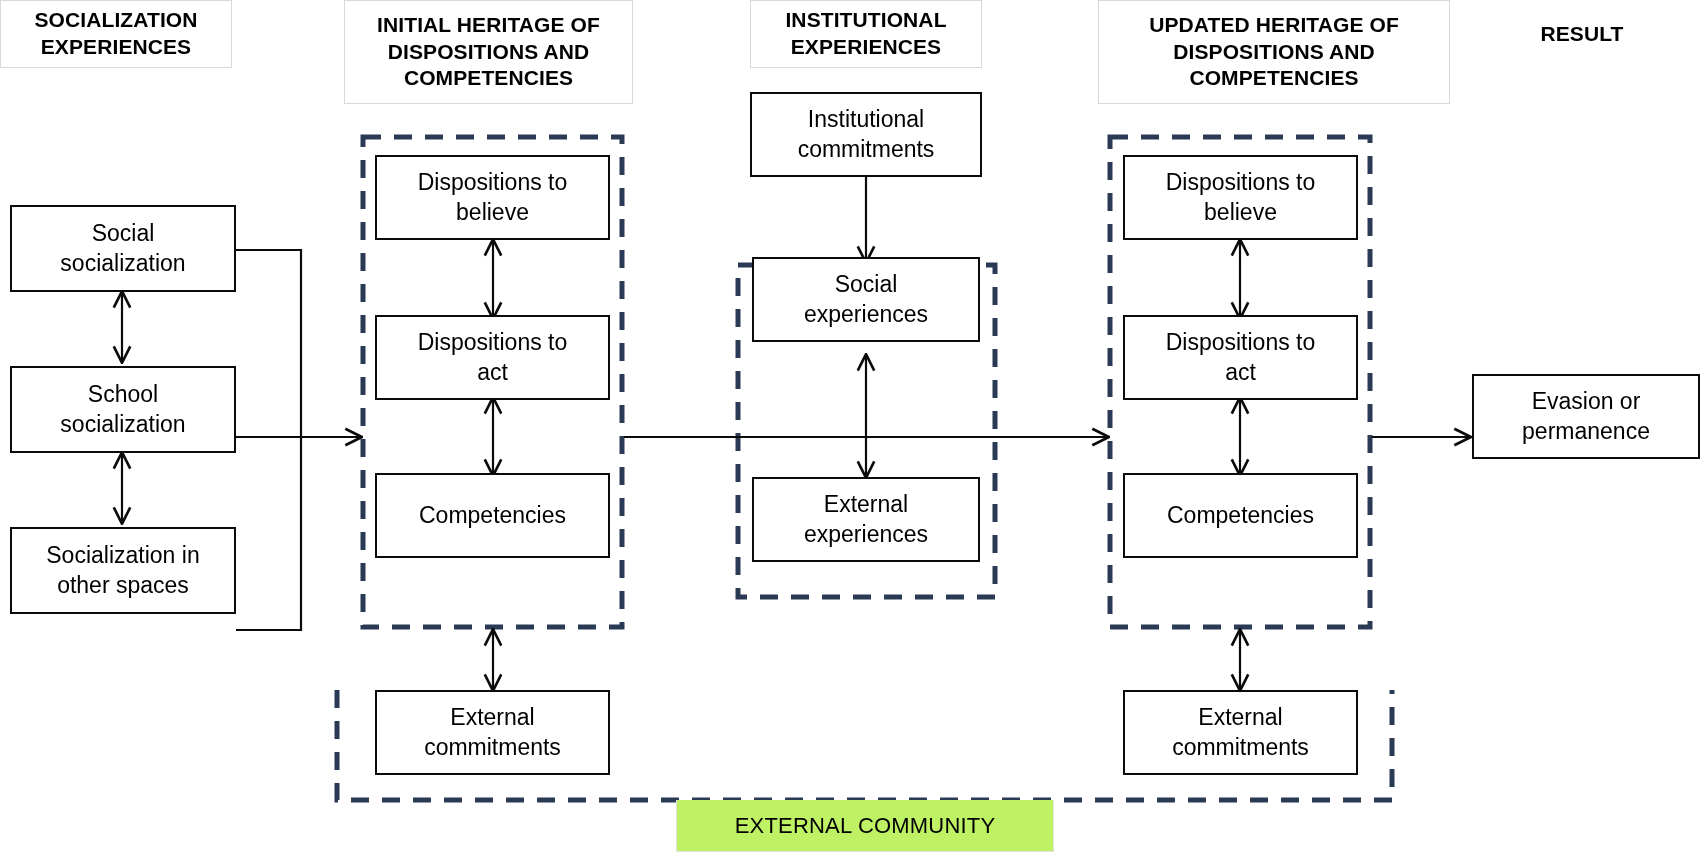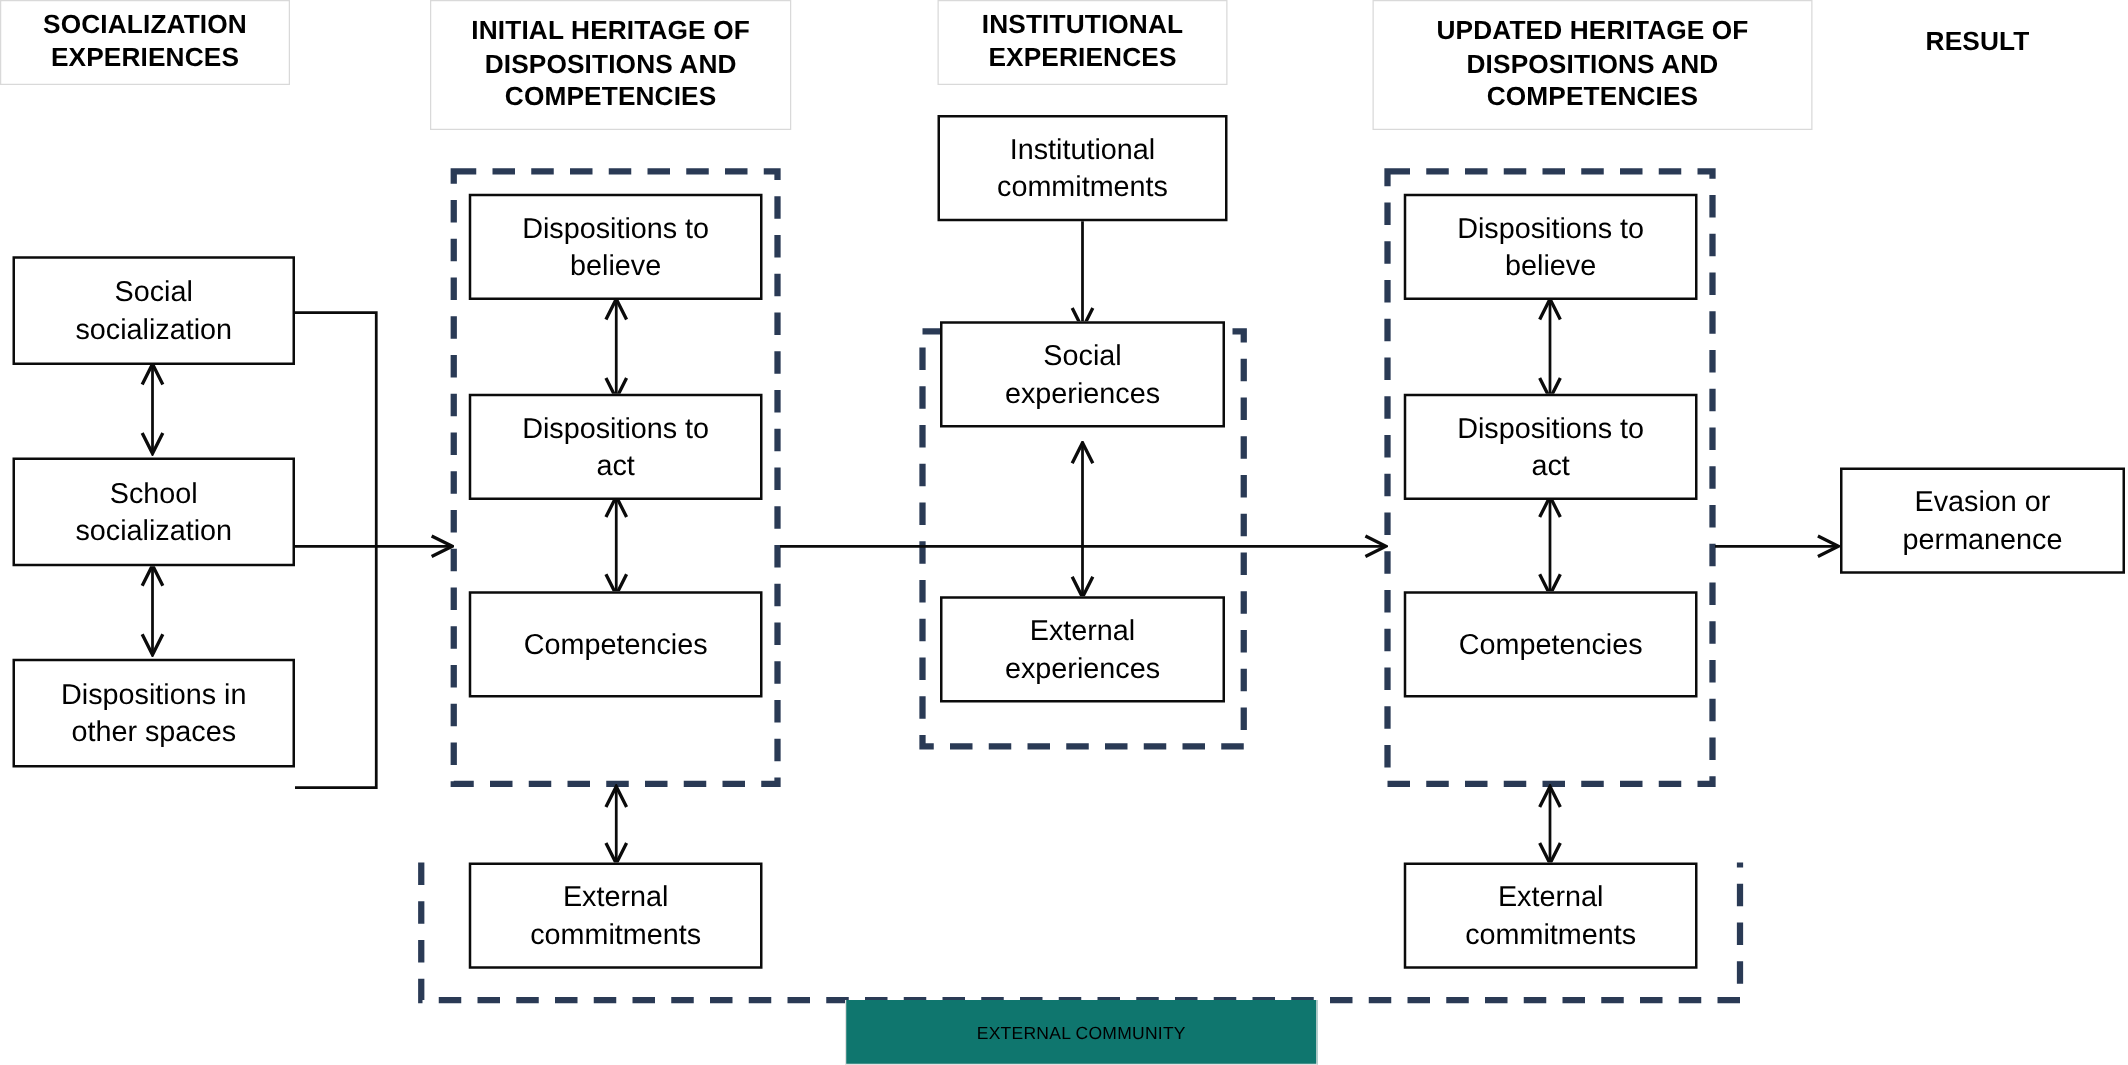--- a/index.html
+++ b/index.html
@@ -61,25 +61,25 @@
   }
   .node .ln { display: block; }
   .node .bold { font-weight: normal; }
 
   
   .caption-cell {
     position: absolute;
     box-sizing: border-box;
     border: 1px solid #e2e2e2;
     border-top: none;
-    background: #0f766e;
+    background: #bef264;
     display: flex;
     align-items: center;
     justify-content: center;
-    font-size: 14px;
+    font-size: 22px;
     color: #000000;
     letter-spacing: 0.2px;
   }
 </style>
 </head>
 <body>
 
 <div id="stage">
 
   <svg id="diagram" viewBox="0 0 1702 852">
@@ -168,21 +168,21 @@
 
   <div class="node" style="left:10px; top:366px; width:226px; height:87px;text-align:center;">
     <span>
       <span class="ln">School</span>
       <span class="ln">socialization</span>
     </span>
   </div>
 
   <div class="node" style="left:10px; top:527px; width:226px; height:87px;">
     <span>
-      <span class="ln">Dispositions in</span>
+      <span class="ln">Socialization in</span>
       <span class="ln">other spaces</span>
     </span>
   </div>
 
   <div class="node" style="left:375px; top:155px; width:235px; height:85px;">
     <span>
       <span class="ln">Dispositions to</span>
       <span class="ln bold">believe</span>
     </span>
   </div>

